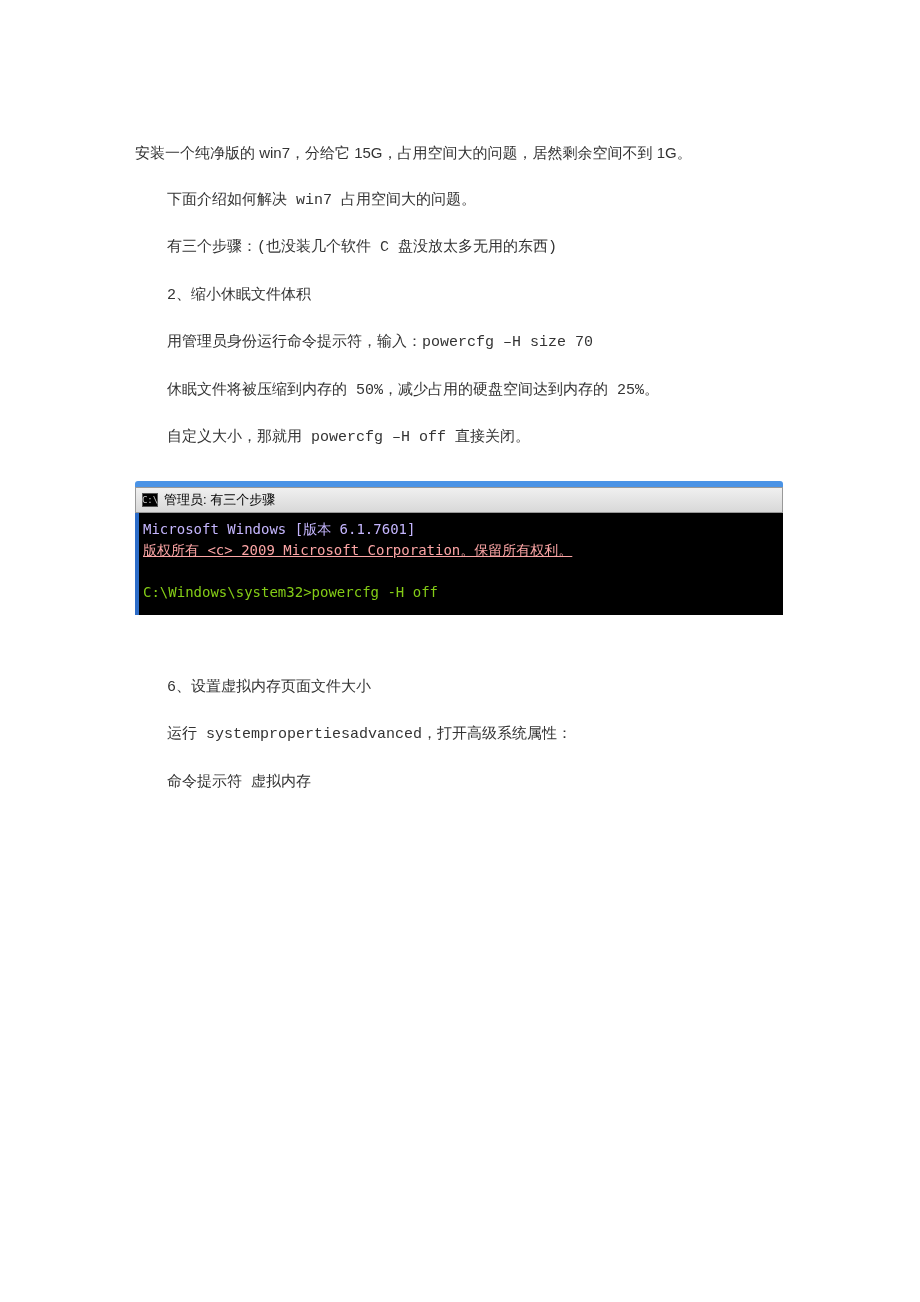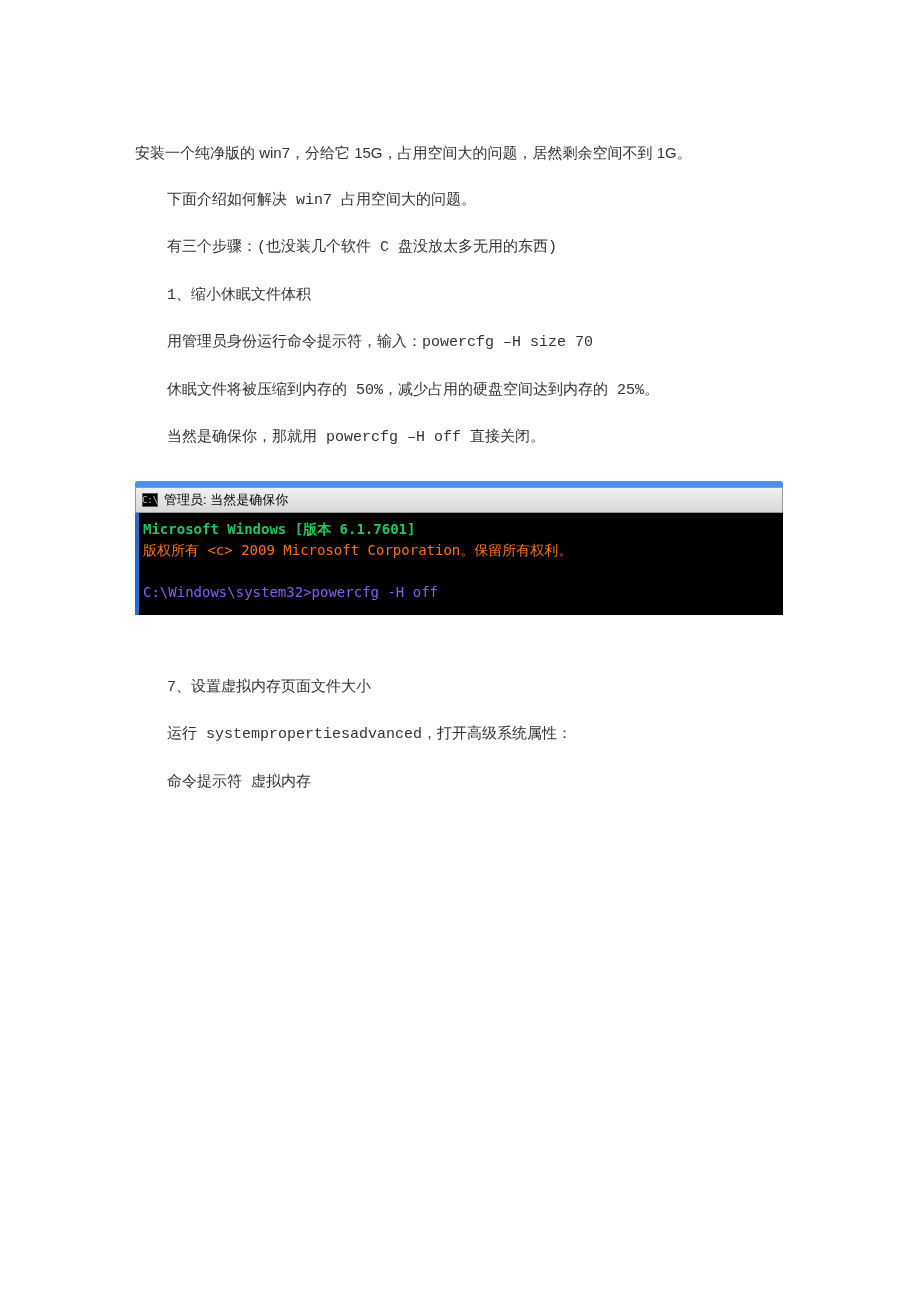--- a/index.html
+++ b/index.html
@@ -53,41 +53,41 @@
     .term-body {
       background: #000;
       color: #fff;
       font-family: "NSimSun", SimSun, "Consolas", monospace;
       font-size: 14px;
       padding: 6px 4px 12px 4px;
       line-height: 1.5;
       white-space: pre;
       border-left: 4px solid #2c6cc8;
     }
-    .term-line1 { color: #22c55e; font-weight: bold; }
-    .term-line2 { color: #f97316; }
-    .term-line3 { color: #8b5cf6; }
+    .term-line1 { color: #c4b5fd; }
+    .term-line2 { color: #fca5a5; text-decoration: underline; }
+    .term-line3 { color: #84cc16; }
   </style>
 </head>
 <body>
 
 <div class="para">安装一个纯净版的 win7，分给它 15G，占用空间大的问题，居然剩余空间不到 1G。</div>
 <div class="para indent">下面介绍如何解决 win7 占用空间大的问题。</div>
 <div class="para indent">有三个步骤：(也没装几个软件 C 盘没放太多无用的东西)</div>
-<div class="para indent">1、缩小休眠文件体积</div>
+<div class="para indent">2、缩小休眠文件体积</div>
 <div class="para indent">用管理员身份运行命令提示符，输入：powercfg –H size 70</div>
 <div class="para indent">休眠文件将被压缩到内存的 50%，减少占用的硬盘空间达到内存的 25%。</div>
-<div class="para indent">当然是确保你，那就用 powercfg –H off  直接关闭。</div>
+<div class="para indent">自定义大小，那就用 powercfg –H off  直接关闭。</div>
 
 <div class="terminal-window">
   <div class="term-titlebar">
     <span class="term-icon">C:\</span>
-    <span>管理员: 当然是确保你</span>
+    <span>管理员: 有三个步骤</span>
   </div>
   <div class="term-body"><span class="term-line1">Microsoft Windows [版本 6.1.7601]</span>
 <span class="term-line2">版权所有 &lt;c&gt; 2009 Microsoft Corporation。保留所有权利。</span>
 
 <span class="term-line3">C:\Windows\system32&gt;powercfg -H off</span></div>
 </div>
 
-<div class="para indent">7、设置虚拟内存页面文件大小</div>
+<div class="para indent">6、设置虚拟内存页面文件大小</div>
 <div class="para indent">运行 systempropertiesadvanced，打开高级系统属性：</div>
 <div class="para indent">命令提示符 虚拟内存</div>
 
 </body></html>

